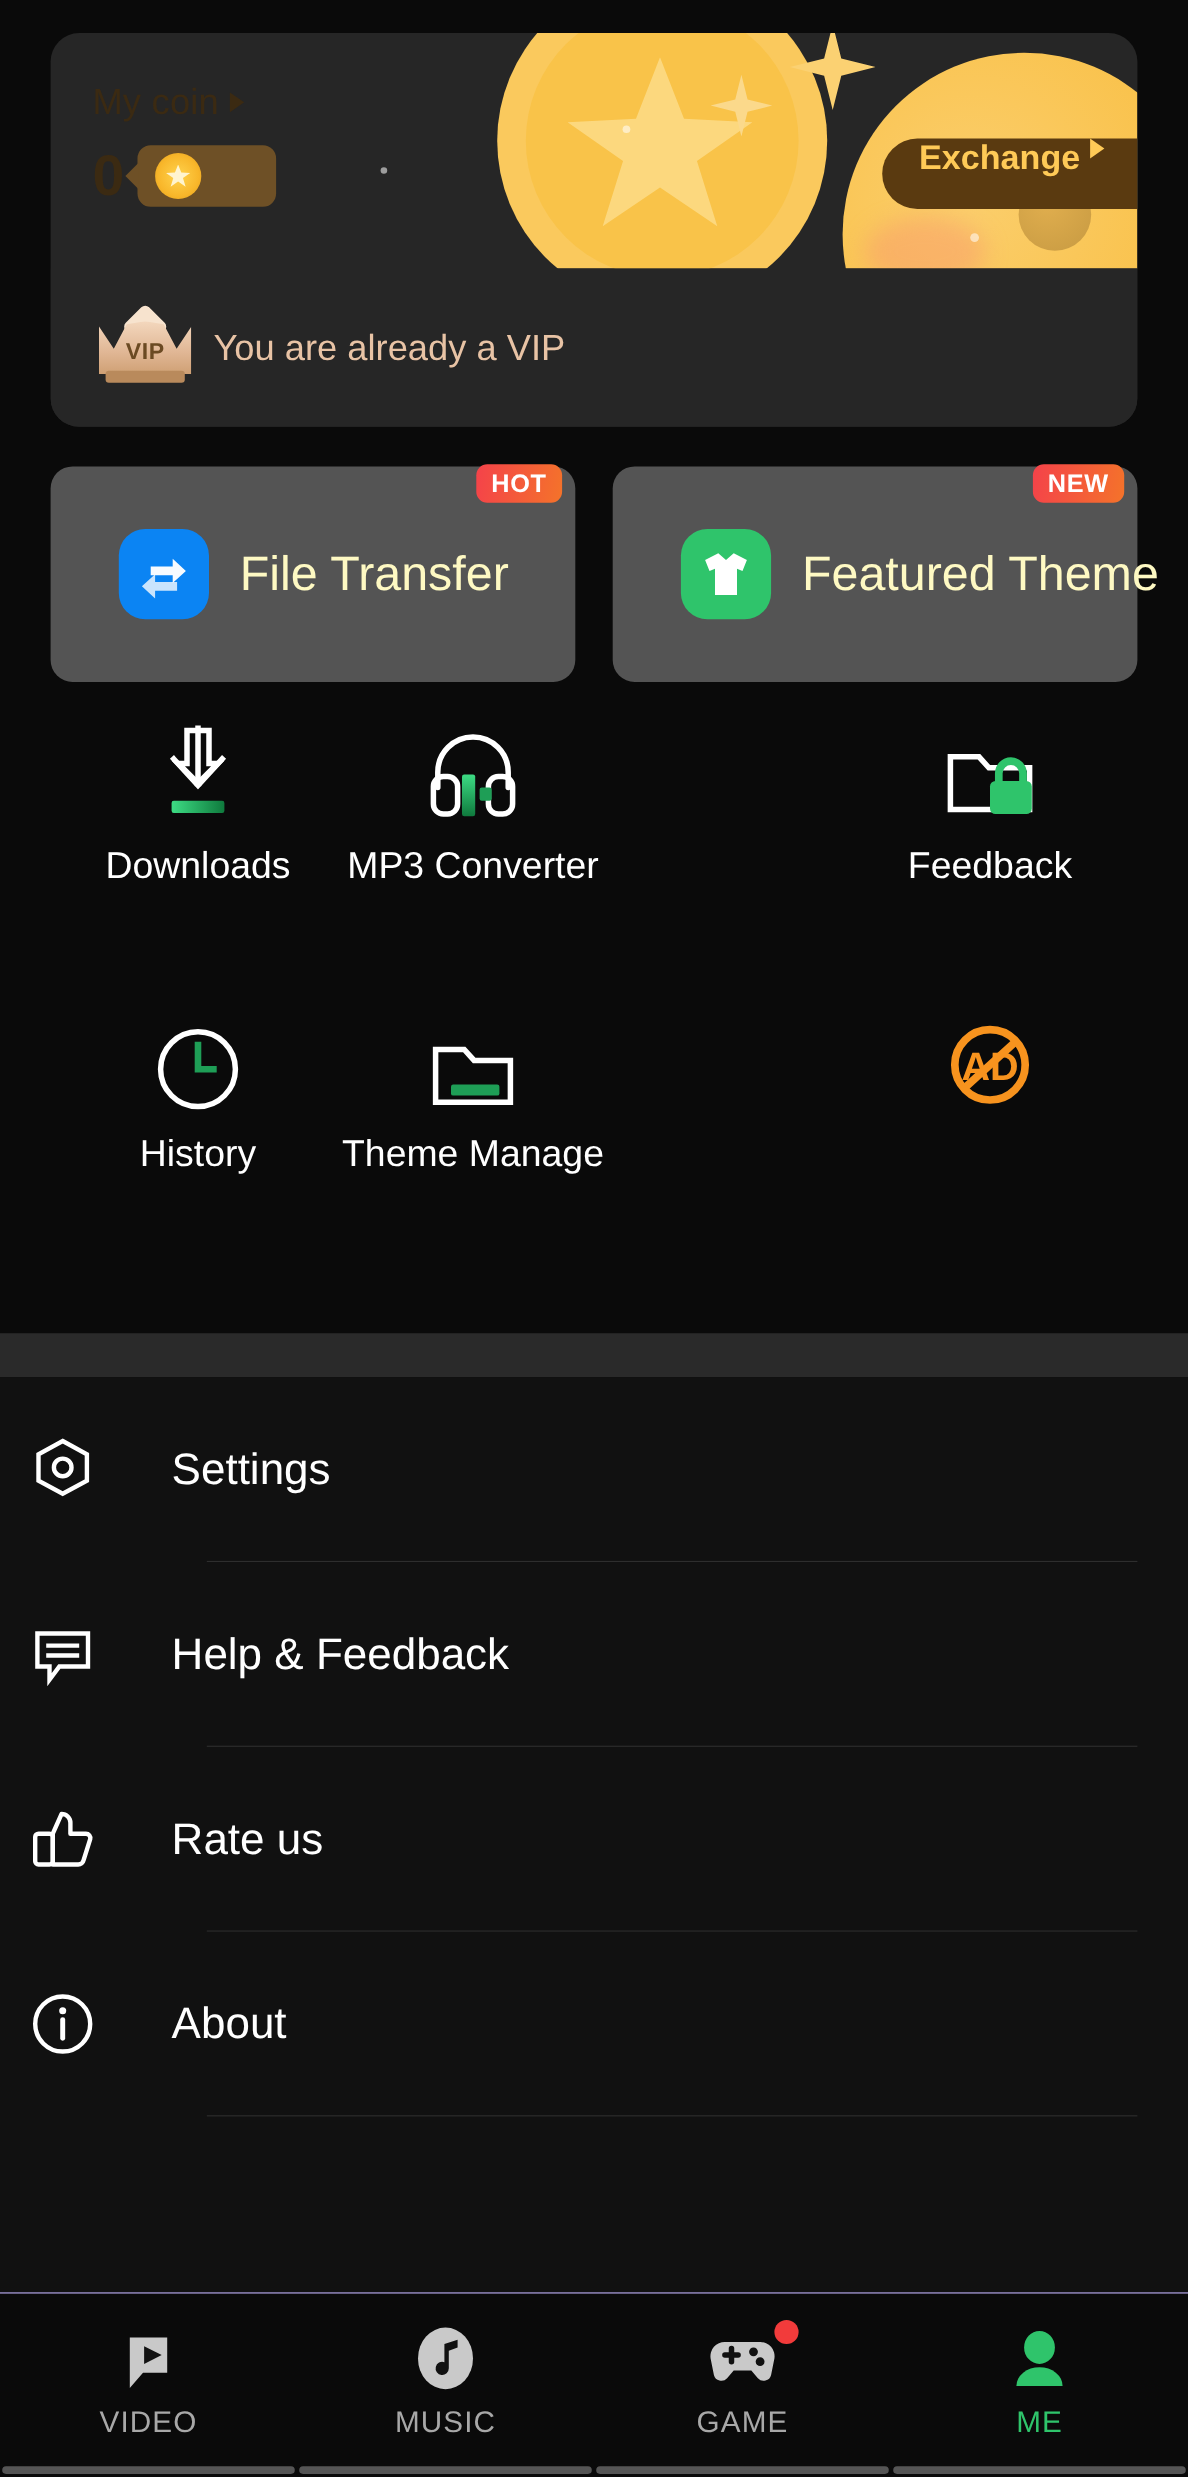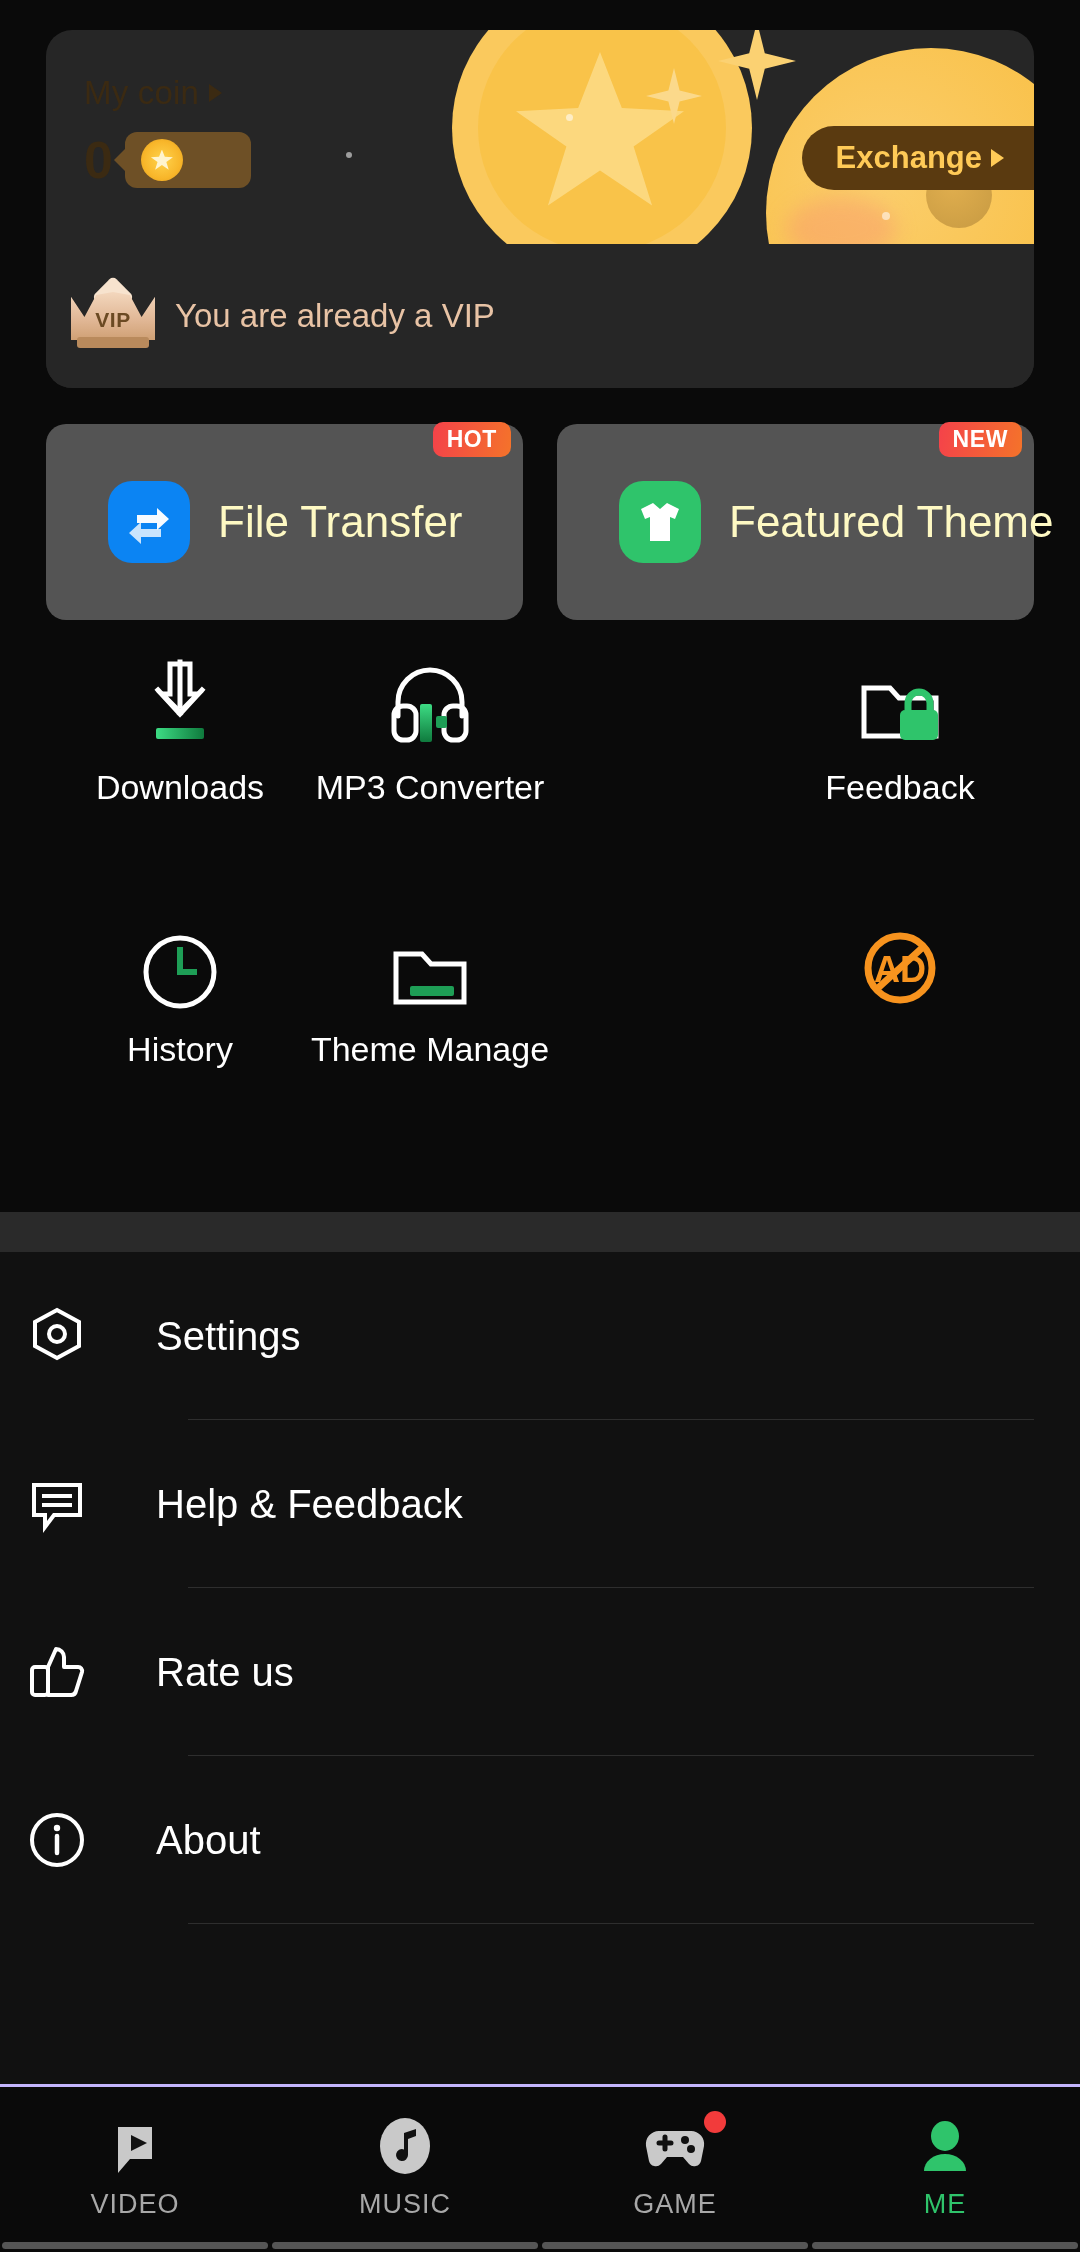--- a/index.html
+++ b/index.html
@@ -73,28 +73,28 @@
     width:42px;height:42px;border-radius:50%;
     background:radial-gradient(circle at 50% 50%,#ffd34d 0%,#f8b62a 62%,#e09a18 100%);
     display:flex;align-items:center;justify-content:center;
   }
   .coin-token i{display:block;width:22px;height:21px;background:#fff4cf;
     clip-path:polygon(50% 0%,63% 35%,100% 37%,70% 59%,81% 96%,50% 74%,19% 96%,30% 59%,0% 37%,37% 35%);}
 
   .exchange-btn{
     position:absolute; right:0; top:96px; height:64px;
     background:#5a3a10; border-radius:32px 0 0 32px;
-    display:flex; align-items:center; gap:9px; padding:0 30px 0 34px; z-index:7;
+    display:flex; align-items:flex-start; gap:9px; padding:0 30px 0 34px; z-index:7;
   }
   .exchange-btn span{font-size:31px; font-weight:bold; color:#ffca57;}
   .exchange-btn .tri2{width:0;height:0;border-left:13px solid #ffca57;border-top:9px solid transparent;border-bottom:9px solid transparent;}
 
   .vip-row{
     position:absolute; left:0; right:0; top:214px; bottom:0;
-    display:flex; align-items:center; padding-left:25px; gap:20px; background:#262626;
+    display:flex; align-items:center; padding-left:44px; gap:20px; background:#262626;
   }
   .vip-crown{position:relative; width:84px; height:68px;}
   .vip-crown .body{
     position:absolute; left:0; bottom:10px; width:84px; height:48px;
     background:linear-gradient(180deg,#f3d7bd 0%,#e0b694 60%,#cfa074 100%);
     clip-path:polygon(0% 10%,16% 52%,30% 6%,50% 0%,70% 6%,84% 52%,100% 10%,100% 100%,0% 100%);
   }
   .vip-crown .peak{
     position:absolute; left:27px; top:0; width:30px; height:30px;
     background:#f7e3ce; transform:rotate(45deg); border-radius:5px;
@@ -137,21 +137,21 @@
   .list-wrap{position:absolute; left:0; right:0; top:1252px; bottom:168px; background:#111;}
 
   .lrow{position:relative; height:168px; display:flex; align-items:center; padding-left:26px;}
   .lrow .licon{width:86px; display:flex; align-items:center; justify-content:flex-start;}
   .lrow .llabel{font-size:40px; color:#fff; margin-left:44px;}
   .lrow .line{position:absolute; left:188px; right:46px; bottom:0; height:1px; background:#2e2e2e;}
 
   
   .navbar{
     position:absolute; left:0; right:0; bottom:0; height:168px;
-    background:#0a0a0a; border-top:3px solid #c4b5fd;
+    background:#0a0a0a; border-top:1px solid #c4b5fd;
     display:flex; align-items:flex-start; padding-top:22px;
   }
   .nav-item{flex:1; text-align:center; position:relative;}
   .nav-ico{height:74px; display:flex; align-items:center; justify-content:center; position:relative;}
   .nav-lbl{font-size:27px; color:#a8a8a8; letter-spacing:1px; margin-top:6px;}
   .nav-item.active .nav-lbl{color:#2fc46b;}
   .reddot{position:absolute; width:22px; height:22px; border-radius:50%; background:#f23b3b; top:2px; right:84px;}
 
   .gesturebar{position:absolute; left:0; right:0; bottom:0; height:10px; display:flex;}
   .gesturebar div{flex:1; margin:0 2px; background:#555; height:7px; border-radius:4px;}

